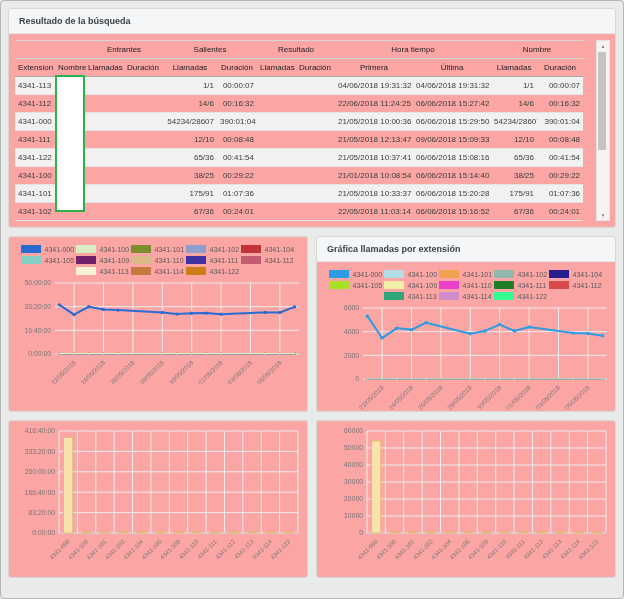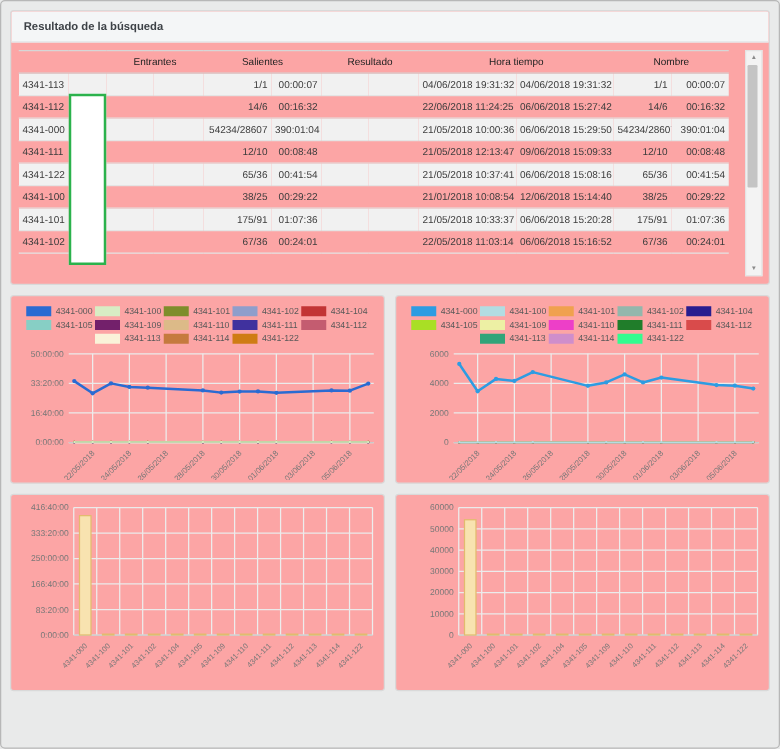--- a/index.html
+++ b/index.html
@@ -68,20 +68,34 @@
       </colgroup>
       <thead>
           <tr class="group-row">
             <th colspan="2"></th>
             <th colspan="2">Entrantes</th>
             <th colspan="2">Salientes</th>
             <th colspan="2">Resultado</th>
             <th colspan="2">Hora tiempo</th>
             <th colspan="2">Nombre</th>
           </tr>
+          <tr class="cols-row">
+            <th class="left">Extension</th>
+            <th class="left">Nombre</th>
+            <th>Llamadas</th>
+            <th>Duración</th>
+            <th>Llamadas</th>
+            <th>Duración</th>
+            <th>Llamadas</th>
+            <th>Duración</th>
+            <th>Primera</th>
+            <th>Última</th>
+            <th>Llamadas</th>
+            <th>Duración</th>
+          </tr>
         </thead>
       <tbody>
           <tr>
             <td class="left">4341-113</td>
             <td class="left"></td>
             <td></td>
             <td></td>
             <td>1/1</td>
             <td>00:00:07</td>
             <td></td>
@@ -150,21 +164,21 @@
           <tr>
             <td class="left">4341-100</td>
             <td class="left"></td>
             <td></td>
             <td></td>
             <td>38/25</td>
             <td>00:29:22</td>
             <td></td>
             <td></td>
             <td>21/01/2018 10:08:54</td>
-            <td>12/06/2018 15:14:40</td>
+            <td>06/06/2018 15:14:40</td>
             <td>38/25</td>
             <td>00:29:22</td>
           </tr>
           <tr>
             <td class="left">4341-101</td>
             <td class="left"></td>
             <td></td>
             <td></td>
             <td>175/91</td>
             <td>01:07:36</td>
@@ -466,20 +480,21 @@
             <circle cx="208.0963855421687" cy="36.239999999999995" r="1.7" fill="#2a6bd2"></circle>
             <circle cx="252.19277108433735" cy="34.394000000000005" r="1.7" fill="#2a6bd2"></circle>
             <circle cx="266.89156626506025" cy="34.536" r="1.7" fill="#2a6bd2"></circle>
             <circle cx="281.5903614457831" cy="28.855999999999998" r="1.7" fill="#2a6bd2"></circle>
           </g>
         </svg>
     </div>
   </div>
 
   <div class="panel chart-panel">
+    <div class="panel-hd">Gráfica llamadas por extensión</div>
     <div class="panel-bd">
       <div class="legend">
           <div class="legend-item">
             <span class="legend-swatch" style="background: rgb(45, 156, 226);"></span>
             <span class="legend-label">4341-000</span>
           </div>
           <div class="legend-item">
             <span class="legend-swatch" style="background: rgb(178, 221, 226);"></span>
             <span class="legend-label">4341-100</span>
           </div>

